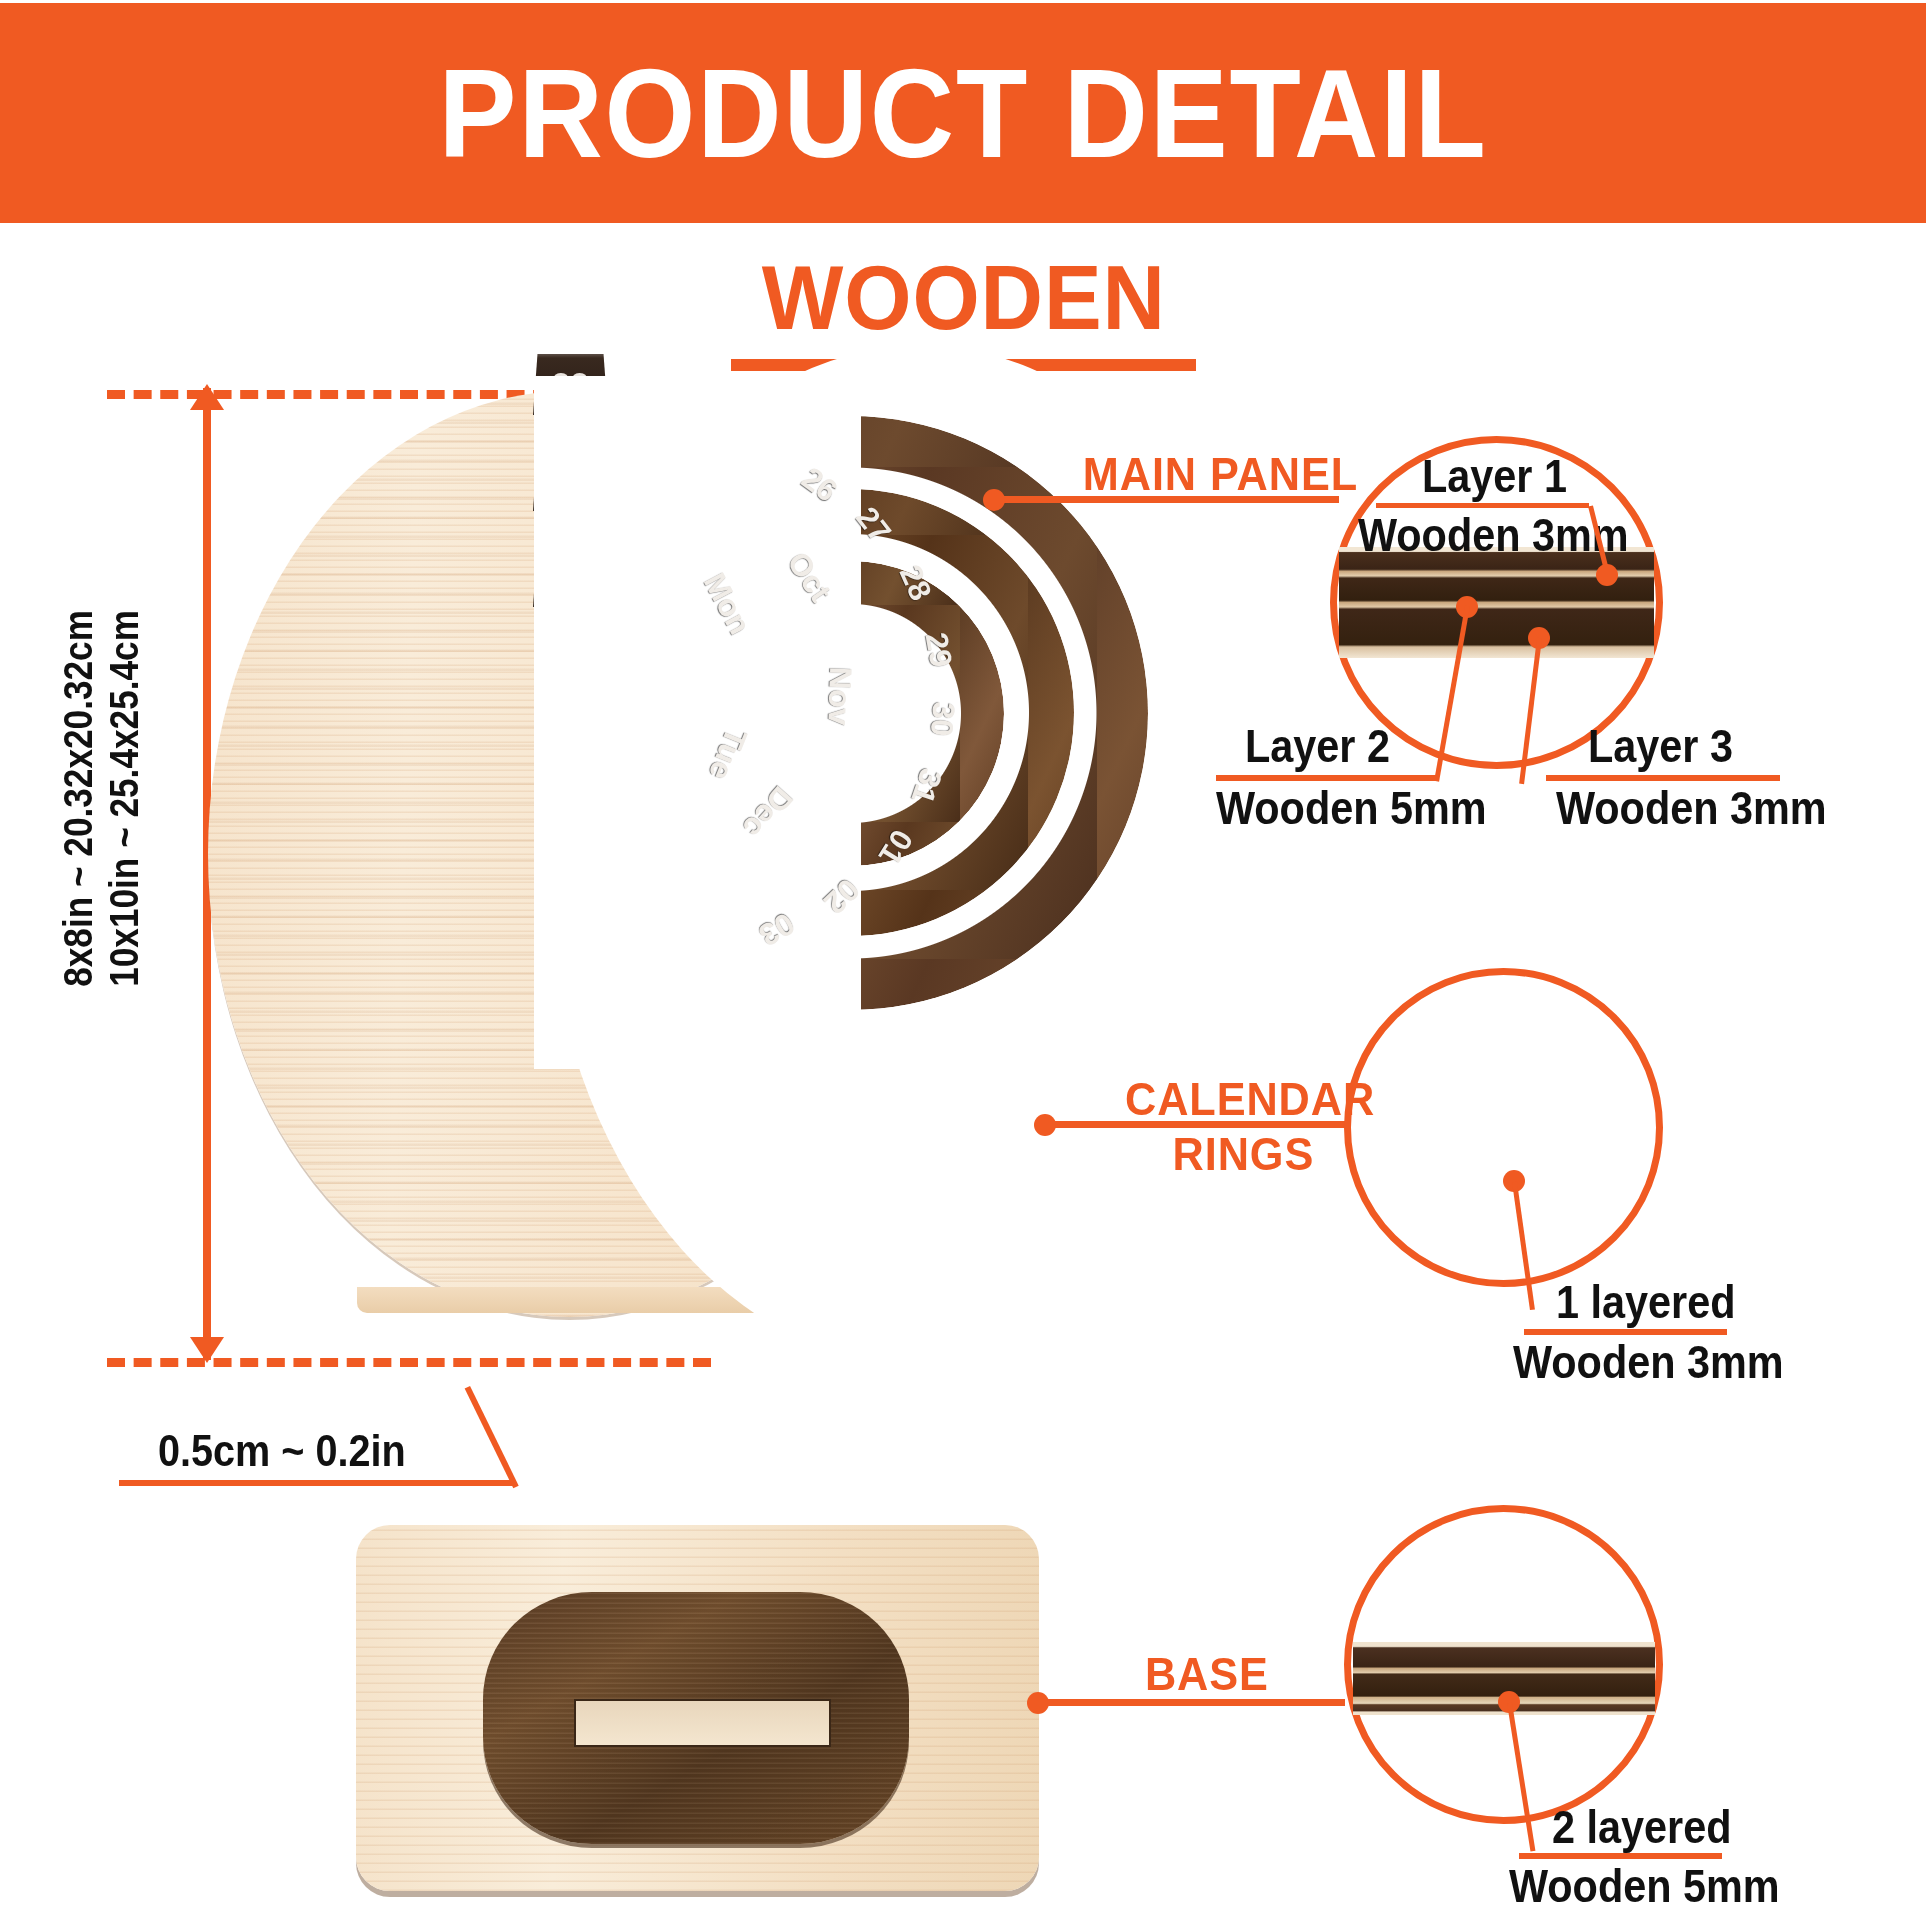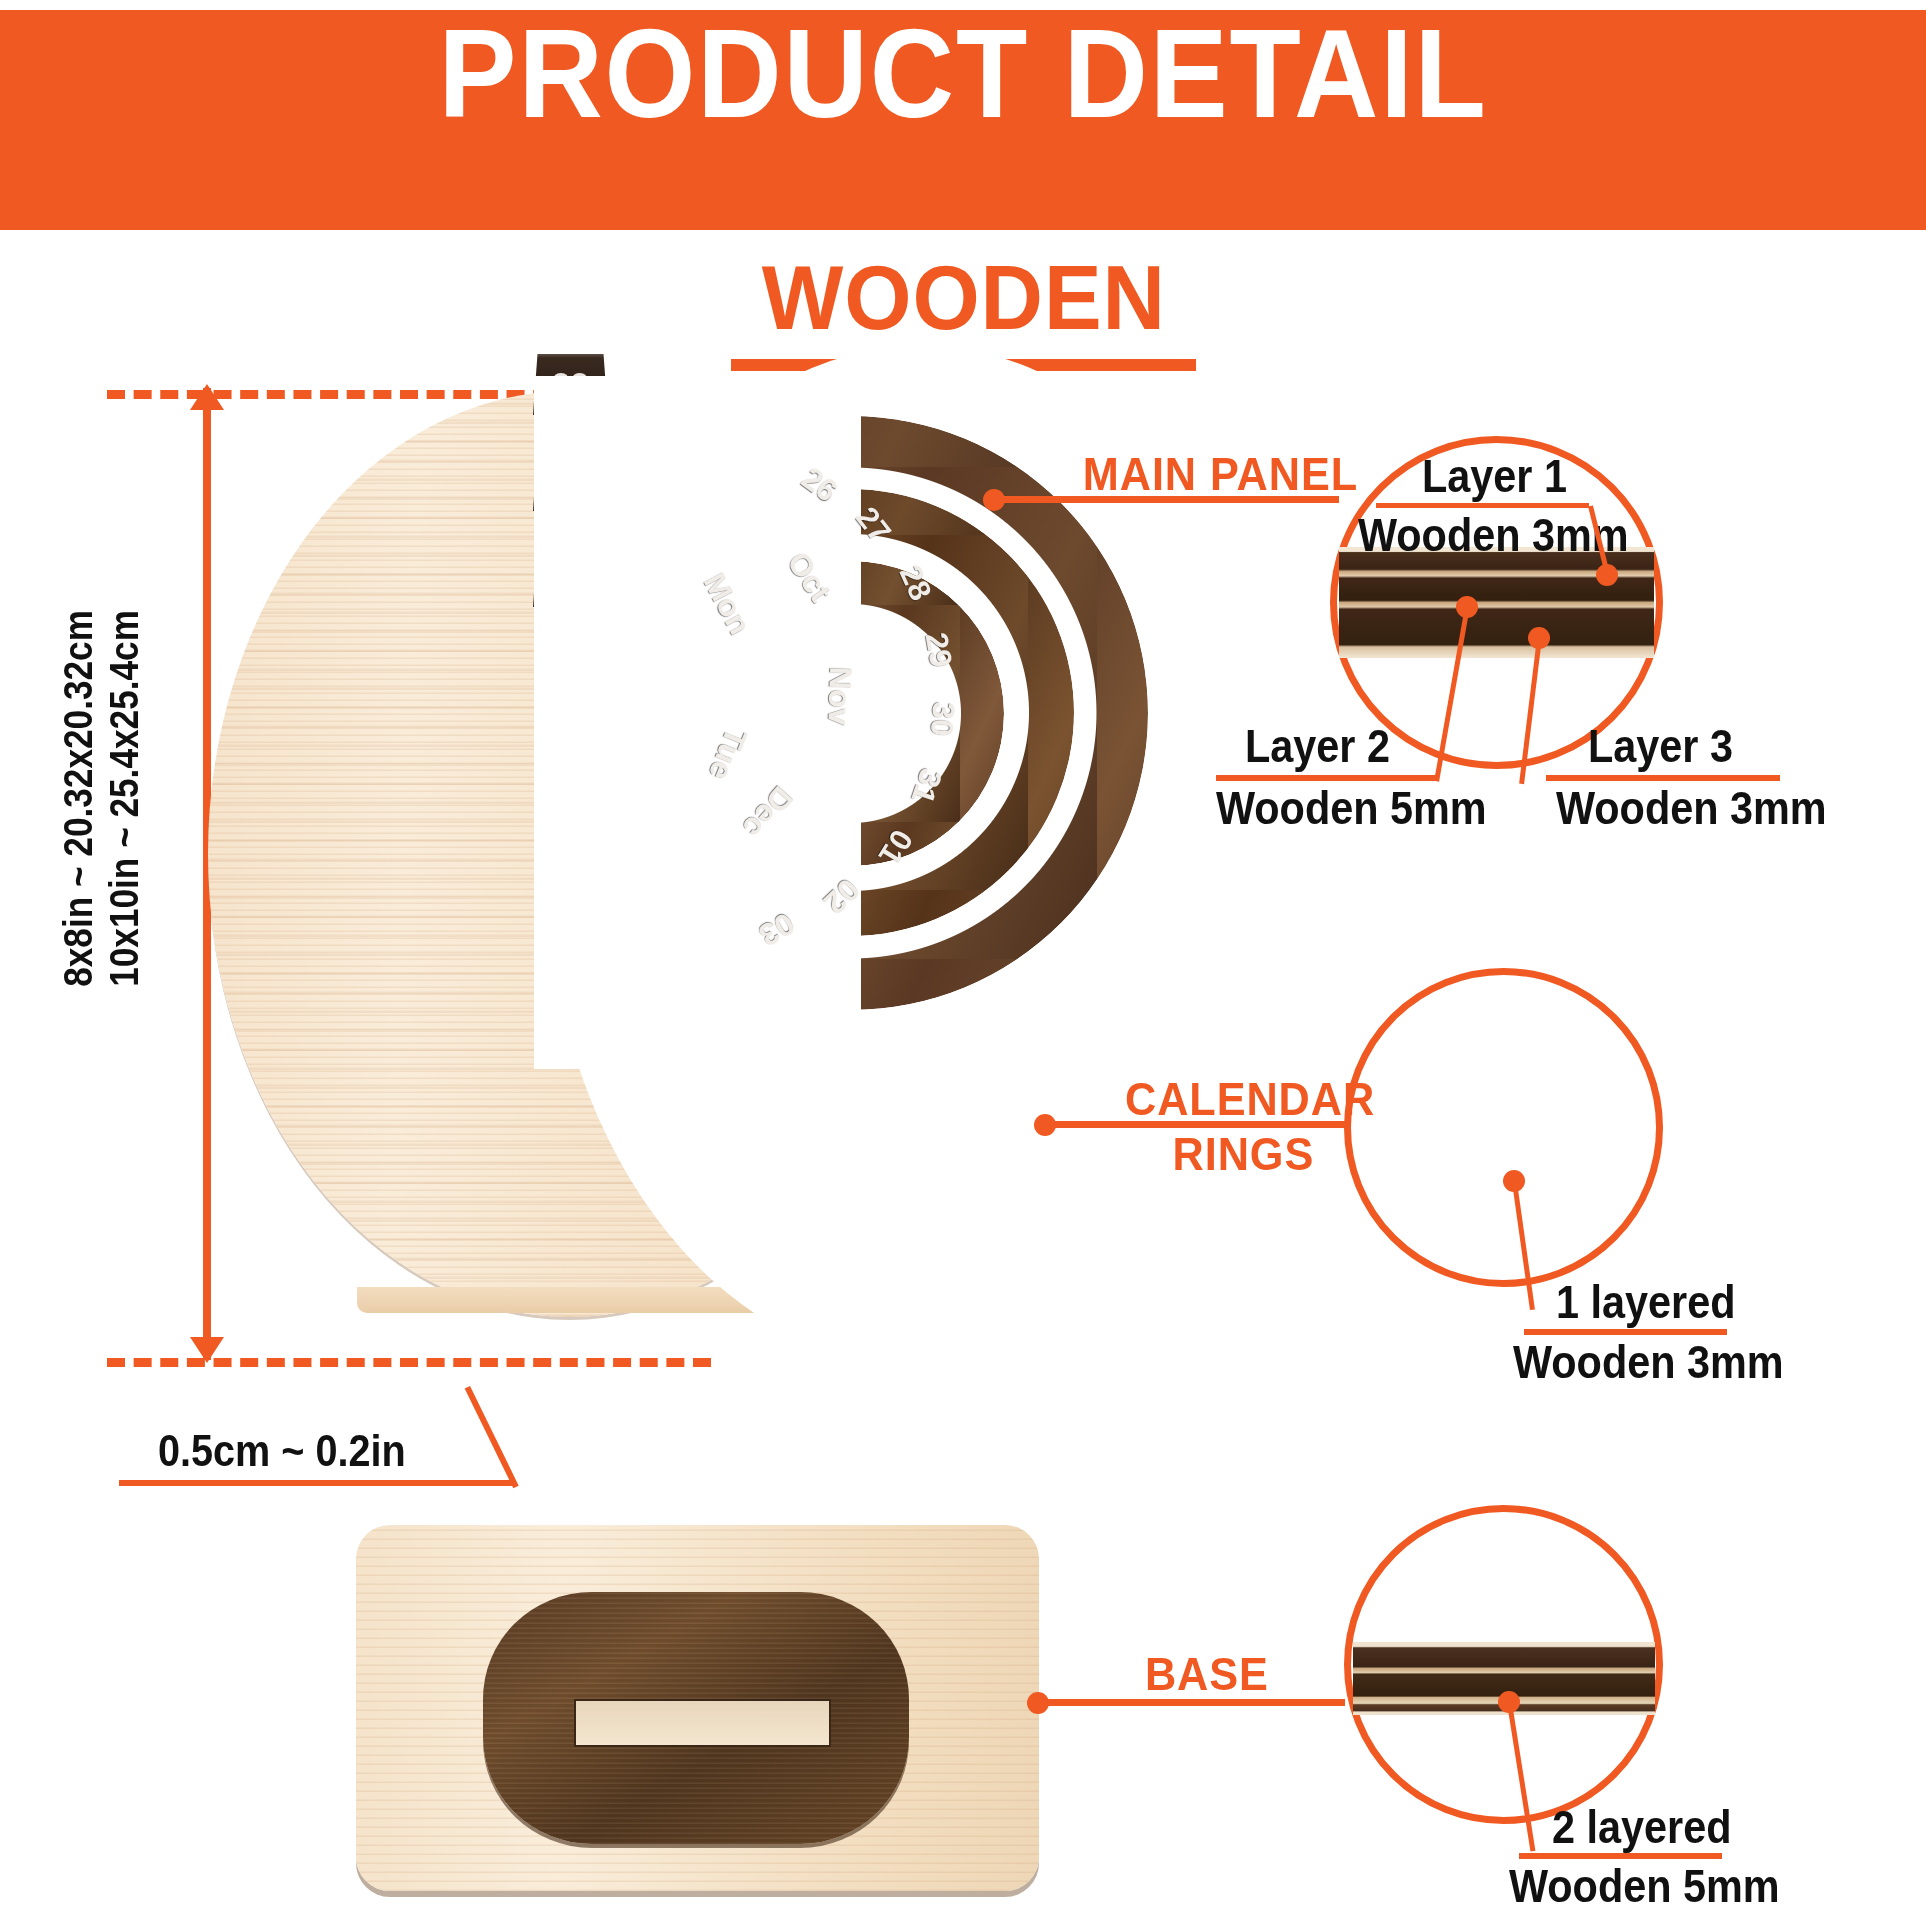--- a/index.html
+++ b/index.html
@@ -7,21 +7,21 @@
   body {
     width:1927px; height:1927px;
     font-family:"Liberation Sans", sans-serif;
     position:relative; overflow:hidden;
   }
 
   
   .header-bar{
     position:absolute; left:0; top:3px; width:1927px; height:220px;
     background:var(--orange,#F05A22);
-    display:flex; align-items:flex-start; justify-content:center;margin-top:7px;
+    display:flex; align-items:center; justify-content:center;
   }
   .header-title{
     color:#ffffff; font-weight:bold; font-size:127px; letter-spacing:2px;
     transform:scaleX(.92); white-space:nowrap; line-height:1;
   }
   .subtitle-wrap{
     position:absolute; left:0; top:252px; width:1927px;
     display:flex; flex-direction:column; align-items:center;
   }
   .subtitle{

